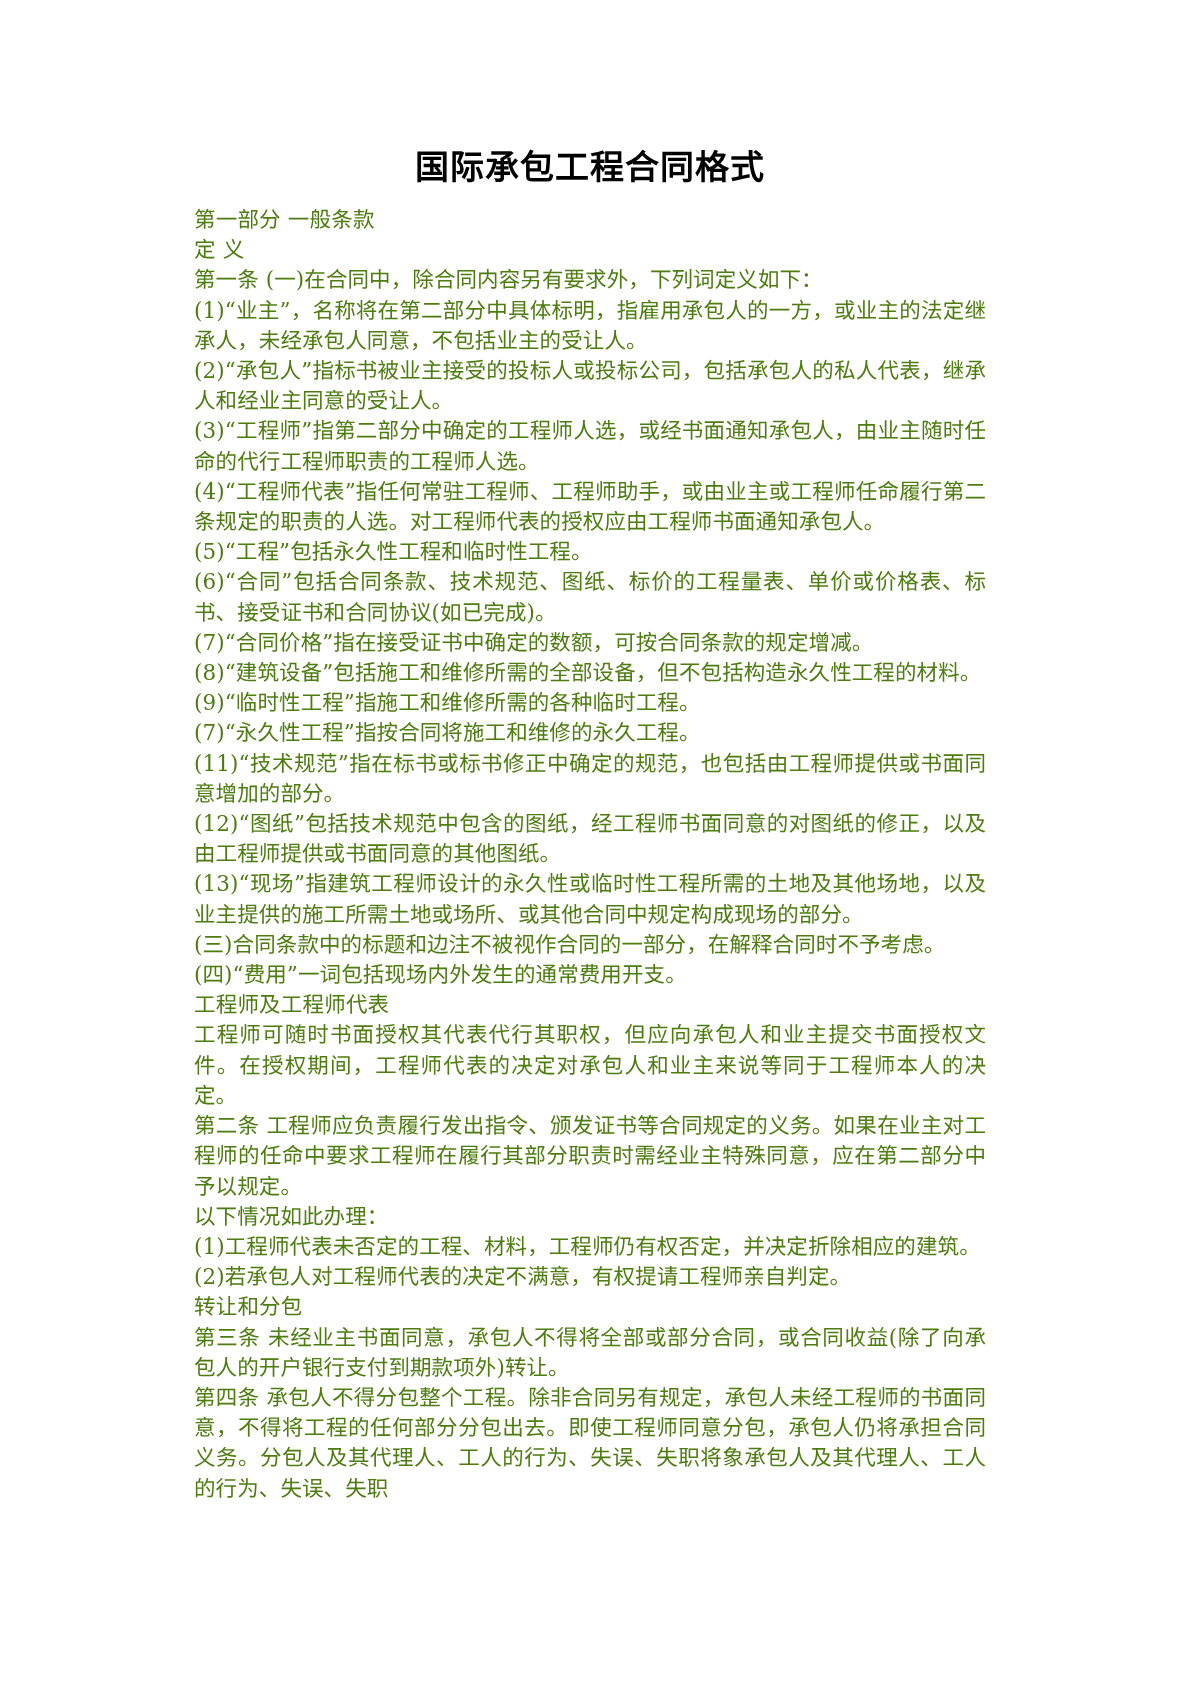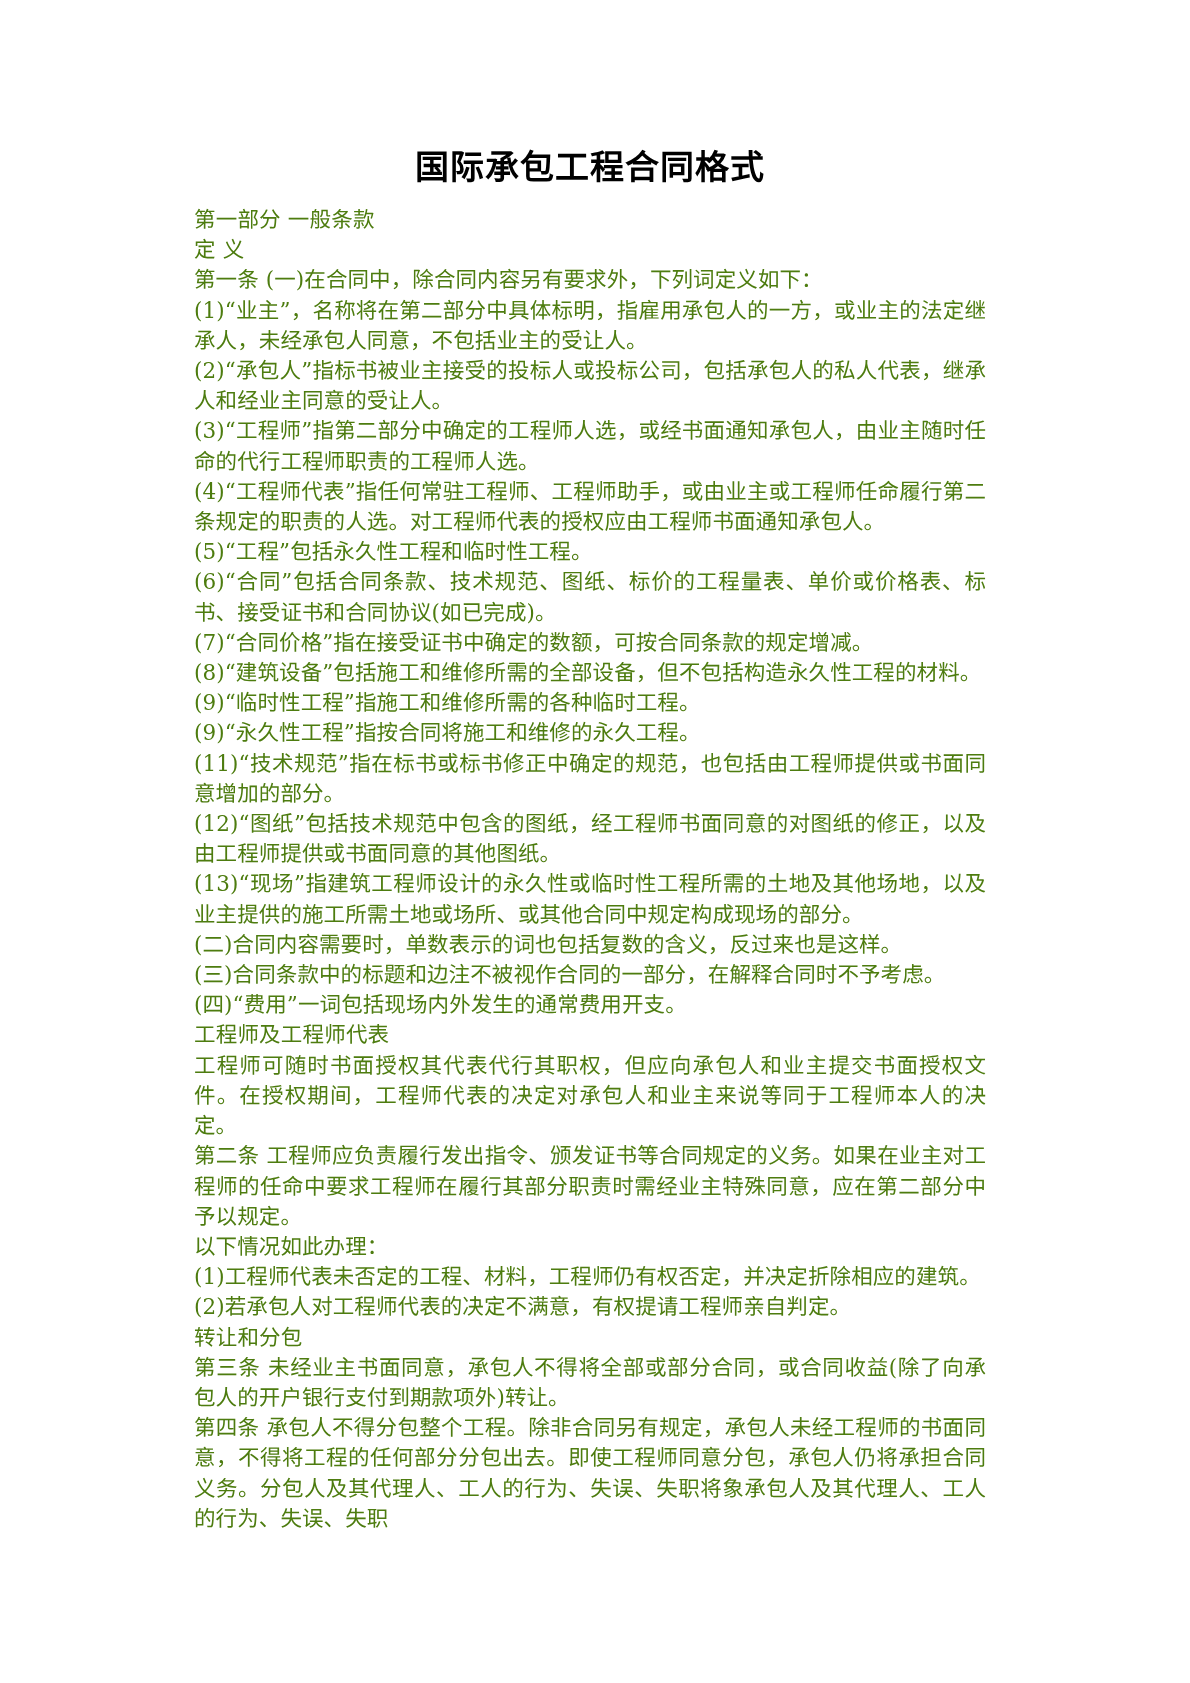--- a/index.html
+++ b/index.html
@@ -86,30 +86,29 @@
       <p class="para">(5)“工程”包括永久性工程和临时性工程。</p>
 
       <p class="para">(6)“合同”包括合同条款、技术规范、图纸、标价的工程量表、单价或价格表、标书、接受证书和合同协议(如已完成)。</p>
 
       <p class="para">(7)“合同价格”指在接受证书中确定的数额，可按合同条款的规定增减。</p>
 
       <p class="para">(8)“建筑设备”包括施工和维修所需的全部设备，但不包括构造永久性工程的材料。</p>
 
       <p class="para">(9)“临时性工程”指施工和维修所需的各种临时工程。</p>
 
-      <p class="para">(9)“永久性工程”指按合同将施工和维修的永久工程。</p>
+      <p class="para">(7)“永久性工程”指按合同将施工和维修的永久工程。</p>
 
       <p class="para">(11)“技术规范”指在标书或标书修正中确定的规范，也包括由工程师提供或书面同意增加的部分。</p>
 
       <p class="para">(12)“图纸”包括技术规范中包含的图纸，经工程师书面同意的对图纸的修正，以及由工程师提供或书面同意的其他图纸。</p>
 
       <p class="para">(13)“现场”指建筑工程师设计的永久性或临时性工程所需的土地及其他场地，以及业主提供的施工所需土地或场所、或其他合同中规定构成现场的部分。</p>
 
 
-      <p class="para">(二)合同内容需要时，单数表示的词也包括复数的含义，反过来也是这样。</p>
 
       <p class="para">(三)合同条款中的标题和边注不被视作合同的一部分，在解释合同时不予考虑。</p>
 
       <p class="para">(四)“费用”一词包括现场内外发生的通常费用开支。</p>
 
       <p class="para heading-line">工程师及工程师代表</p>
 
       <p class="para">工程师可随时书面授权其代表代行其职权，但应向承包人和业主提交书面授权文件。在授权期间，工程师代表的决定对承包人和业主来说等同于工程师本人的决定。</p>
 
       <p class="para">第二条 工程师应负责履行发出指令、颁发证书等合同规定的义务。如果在业主对工程师的任命中要求工程师在履行其部分职责时需经业主特殊同意，应在第二部分中予以规定。</p>

